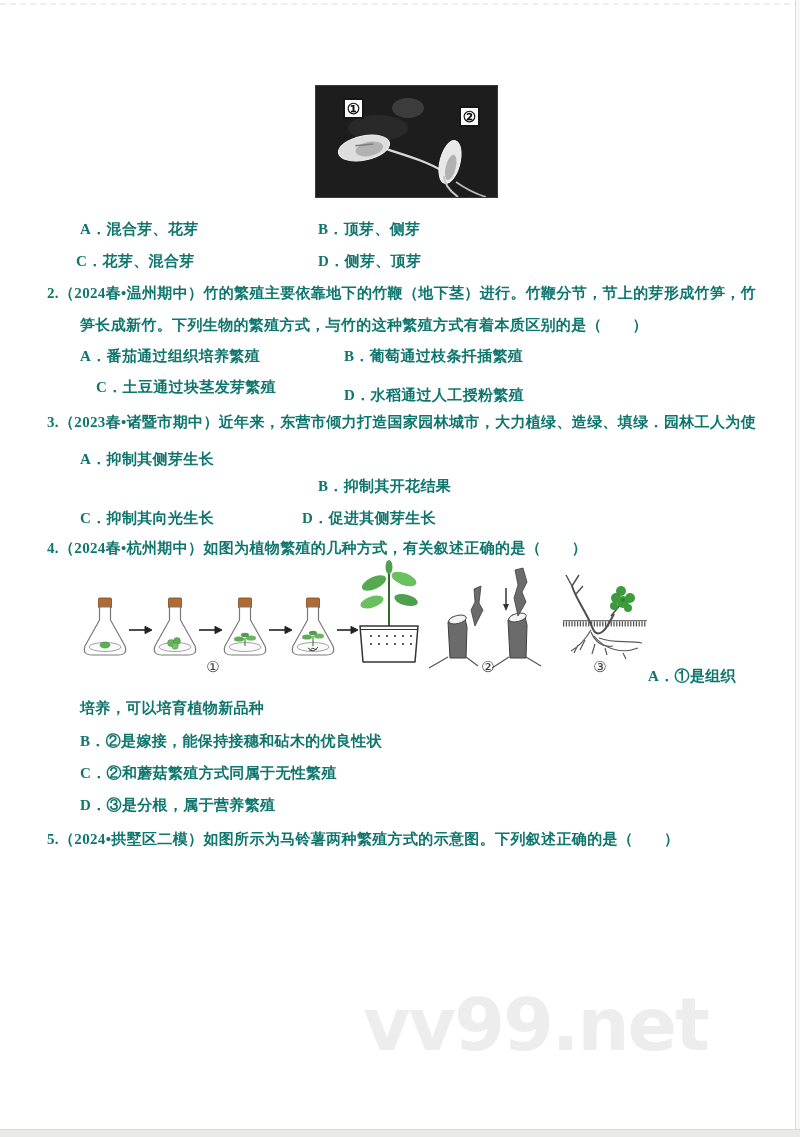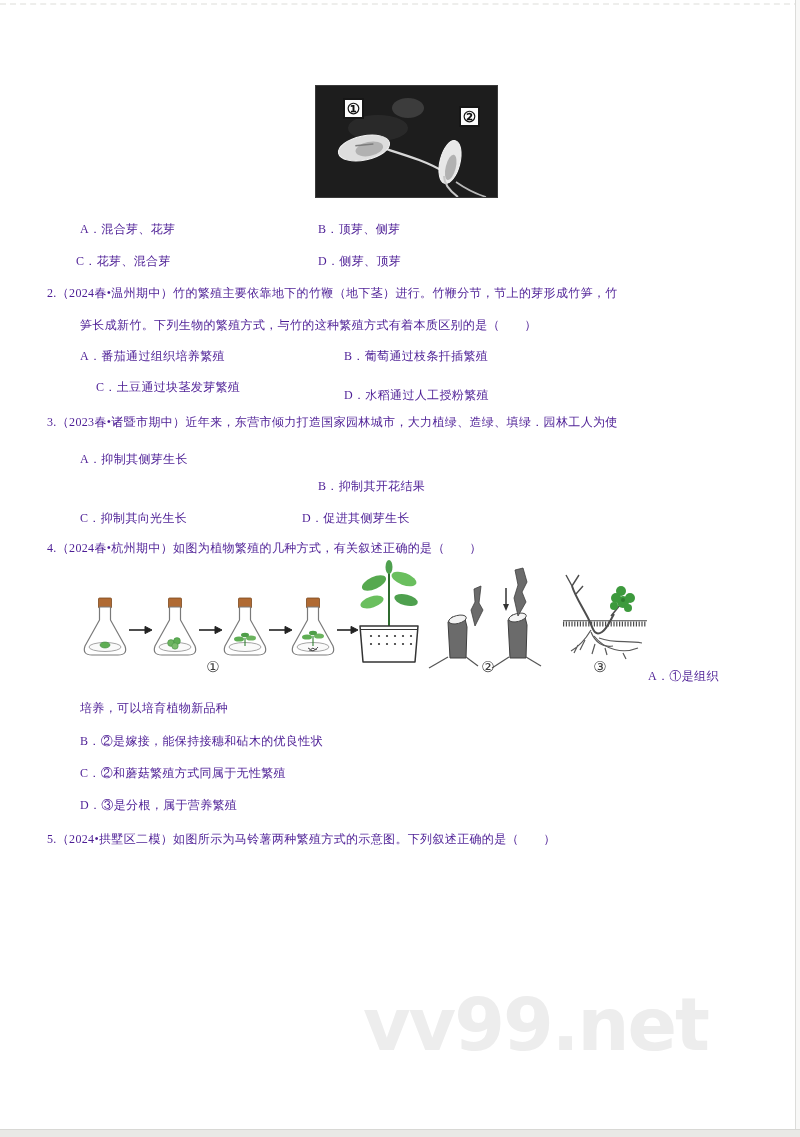--- a/index.html
+++ b/index.html
@@ -15,22 +15,22 @@
     }
     .right-edge {
       position:absolute; top:0; right:0; width:4px; height:100%;
       background:#f8f8f7; border-left:1px solid #dcdcda;
     }
     .bottom-edge {
       position:absolute; left:0; top:1129px; width:100%; height:8px;
       background:#e9e9e6; border-top:1px solid #d8d8d5;
     }
     .tl {
-      position:absolute; white-space:nowrap; font-size:12px;
-      letter-spacing:0.35px; color:#4c1d95; line-height:19px;
+      position:absolute; white-space:nowrap; font-size:15px;
+      letter-spacing:0.35px; color:#0f766e; line-height:19px;font-weight:bold;
     }
     .photo {
       position:absolute; left:315px; top:85px; width:183px; height:113px;
       background:#1d1d1d; border:1px solid #3a3a3a; box-sizing:border-box;
     }
     .chip {
       position:absolute; width:21px; height:21px; background:#fdfdfd;
       border:2px solid #161616; box-sizing:border-box; display:flex;
       align-items:center; justify-content:center; font-size:15px;
       font-weight:bold; color:#111; font-family:"Liberation Serif",serif;

